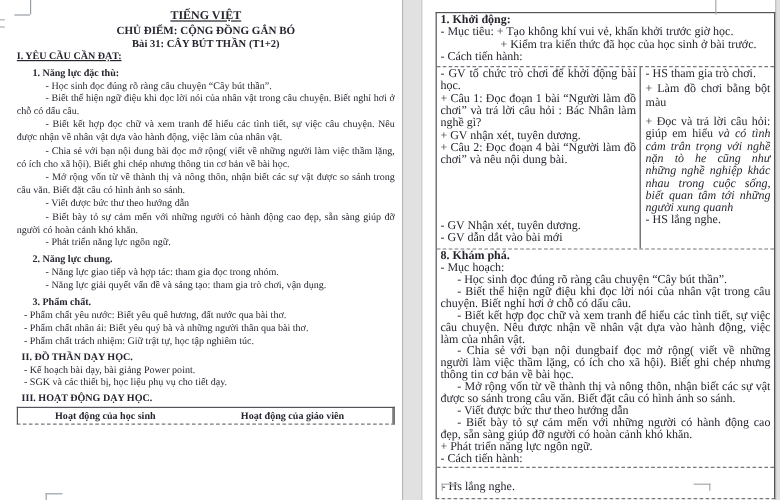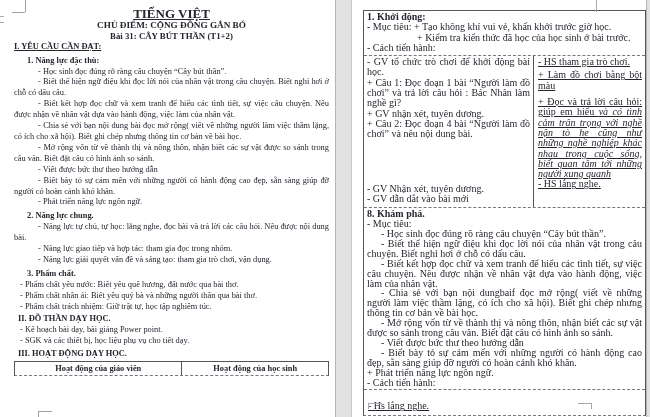--- a/index.html
+++ b/index.html
@@ -25,21 +25,21 @@
     left:351px; width:296px;
     border-left:1px solid #c6c6c6;
     border-right:1px solid #b5b5b5;
     padding:10px 2px 0 11px;
     font-size:10px; line-height:10.3px;
   }
   p { text-align:justify; }
   .b { font-weight:bold; }
   .u { text-decoration:underline; }
   .center { text-align:center; }
-  .t1 { font-size:13px; }
+  .t1 { font-size:10px; }
   .t2 { font-size:9.2px; }
   .t3 { font-size:8.8px; }
   .ind { text-indent:24px; }
   .ind-sm { text-indent:6px; }
   .ind14 { text-indent:14px; }
   .hsub { text-indent:13px; font-weight:bold; margin-top:3px; }
   .hmain { text-indent:4px; font-weight:bold; margin-top:2px; }
   
   .lp-table {
     margin-top:1px; width:315px;
@@ -54,21 +54,21 @@
   
   .rp-table {
     width:283px;
     border:1px solid #54545a;
     border-bottom:1px dashed #76767c;
   }
   .sec { padding:1px 3px 2px 3px; }
   .dashed-top { border-top:1px dashed #76767c; }
   .row { display:flex; align-items:stretch; }
   .cell-l { width:170px; border-right:1px solid #54545a; padding:1px 3px 3px 3px; }
-  .cell-r { flex:1; padding:1px 3px 3px 4px;text-decoration:underline; }
+  .cell-r { flex:1; padding:1px 3px 3px 4px; }
   .ml50 { margin-left:50px; }
   .mt3 { margin-top:3px; }
   .mt6 { margin-top:6px; }
   .mt10 { margin-top:10px; }
   .mt44 { margin-top:44px; }
   .it { font-style:italic; }
   .a2 { line-height:9.9px; }
   
   .mark { position:absolute; border-color:#98a0a8; }
   .m-tl-v { left:25px; top:0; height:12px; border-left:1px solid #98a0a8; }
@@ -94,34 +94,33 @@
   <p class="hsub">1. Năng lực đặc thù:</p>
   <p class="ind">- Học sinh đọc đúng rõ ràng câu chuyện “Cây bút thần”.</p>
   <p class="ind">- Biết thể hiện ngữ điệu khi đọc lời nói của nhân vật trong câu chuyện. Biết nghỉ hơi ở chỗ có dấu câu.</p>
   <p class="ind">- Biết kết hợp đọc chữ và xem tranh để hiểu các tình tiết, sự việc câu chuyện. Nêu được nhận về nhân vật dựa vào hành động, việc làm của nhân vật.</p>
   <p class="ind">- Chia sẻ với bạn nội dung bài đọc mở rộng( viết về những người làm việc thầm lặng, có ích cho xã hội). Biết ghi chép nhưng thông tin cơ bản về bài học.</p>
   <p class="ind">- Mở rộng vốn từ về thành thị và nông thôn, nhận biết các sự vật được so sánh trong câu văn. Biết đặt câu có hình ảnh so sánh.</p>
   <p class="ind">- Viết được bức thư theo hướng dẫn</p>
   <p class="ind">- Biết bày tỏ sự cảm mến với những người có hành động cao đẹp, sẵn sàng giúp đỡ người có hoàn cảnh khó khăn.</p>
   <p class="ind">- Phát triển năng lực ngôn ngữ.</p>
   <p class="hsub">2. Năng lực chung.</p>
-  <p class="ind">- Năng lực tự chủ, tự học: lắng nghe, đọc bài và trả lời các câu hỏi. Nêu được nội dung bài.</p>
   <p class="ind">- Năng lực giao tiếp và hợp tác: tham gia đọc trong nhóm.</p>
   <p class="ind">- Năng lực giải quyết vấn đề và sáng tạo: tham gia trò chơi, vận dụng.</p>
   <p class="hsub">3. Phẩm chất.</p>
   <p class="ind-sm">- Phẩm chất yêu nước: Biết yêu quê hương, đất nước qua bài thơ.</p>
   <p class="ind-sm">- Phẩm chất nhân ái: Biết yêu quý bà và những người thân qua bài thơ.</p>
   <p class="ind-sm">- Phẩm chất trách nhiệm: Giữ trật tự, học tập nghiêm túc.</p>
   <p class="hmain">II. ĐỒ THẦN DẠY HỌC.</p>
   <p class="ind-sm">- Kế hoạch bài dạy, bài giảng Power point.</p>
   <p class="ind-sm">- SGK và các thiết bị, học liệu phụ vụ cho tiết dạy.</p>
   <p class="hmain">III. HOẠT ĐỘNG DẠY HỌC.</p>
   <div class="lp-table">
+    <div class="lp-th rightcol">Hoạt động của học sinh</div>
     <div class="lp-th">Hoạt động của giáo viên</div>
-    <div class="lp-th rightcol">Hoạt động của học sinh</div>
   </div>
 </div>
 
 <div class="page page-right">
   <div class="rp-table">
 
     <div class="sec">
       <p class="b">1. Khởi động:</p>
       <p>- Mục tiêu: + Tạo không khí vui vẻ, khấn khởi trước giờ học.</p>
       <p class="ml50">+ Kiểm tra kiến thức đã học của học sinh ở bài trước.</p>
@@ -140,21 +139,21 @@
       <div class="cell-r">
         <p>- HS tham gia trò chơi.</p>
         <p class="mt3">+ Làm đồ chơi bằng bột màu</p>
         <p class="mt6"><span>+ Đọc và trả lời câu hỏi: giúp em hiểu </span><span class="it">và có tình cảm trân trọng với nghề nặn tò he cũng như những nghề nghiệp khác nhau trong cuộc sống, biết quan tâm tới những người xung quanh</span></p>
         <p>- HS lắng nghe.</p>
       </div>
     </div>
 
     <div class="sec dashed-top a2">
       <p class="b">8. Khám phá.</p>
-      <p>- Mục tiêu:</p>
+      <p>- Mục hoạch:</p>
       <p class="ind14">- Học sinh đọc đúng rõ ràng câu chuyện “Cây bút thần”.</p>
       <p class="ind14">- Biết thể hiện ngữ điệu khi đọc lời nói của nhân vật trong câu chuyện. Biết nghỉ hơi ở chỗ có dấu câu.</p>
       <p class="ind14">- Biết kết hợp đọc chữ và xem tranh để hiểu các tình tiết, sự việc câu chuyện. Nêu được nhận về nhân vật dựa vào hành động, việc làm của nhân vật.</p>
       <p class="ind14">- Chia sẻ với bạn nội dungbaif đọc mở rộng( viết về những người làm việc thầm lặng, có ích cho xã hội). Biết ghi chép nhưng thông tin cơ bản về bài học.</p>
       <p class="ind14">- Mở rộng vốn từ về thành thị và nông thôn, nhận biết các sự vật được so sánh trong câu văn. Biết đặt câu có hình ảnh so sánh.</p>
       <p class="ind14">- Viết được bức thư theo hướng dẫn</p>
       <p class="ind14">- Biết bày tỏ sự cảm mến với những người có hành động cao đẹp, sẵn sàng giúp đỡ người có hoàn cảnh khó khăn.</p>
       <p>+ Phát triển năng lực ngôn ngữ.</p>
       <p>- Cách tiến hành:</p>
     </div>

